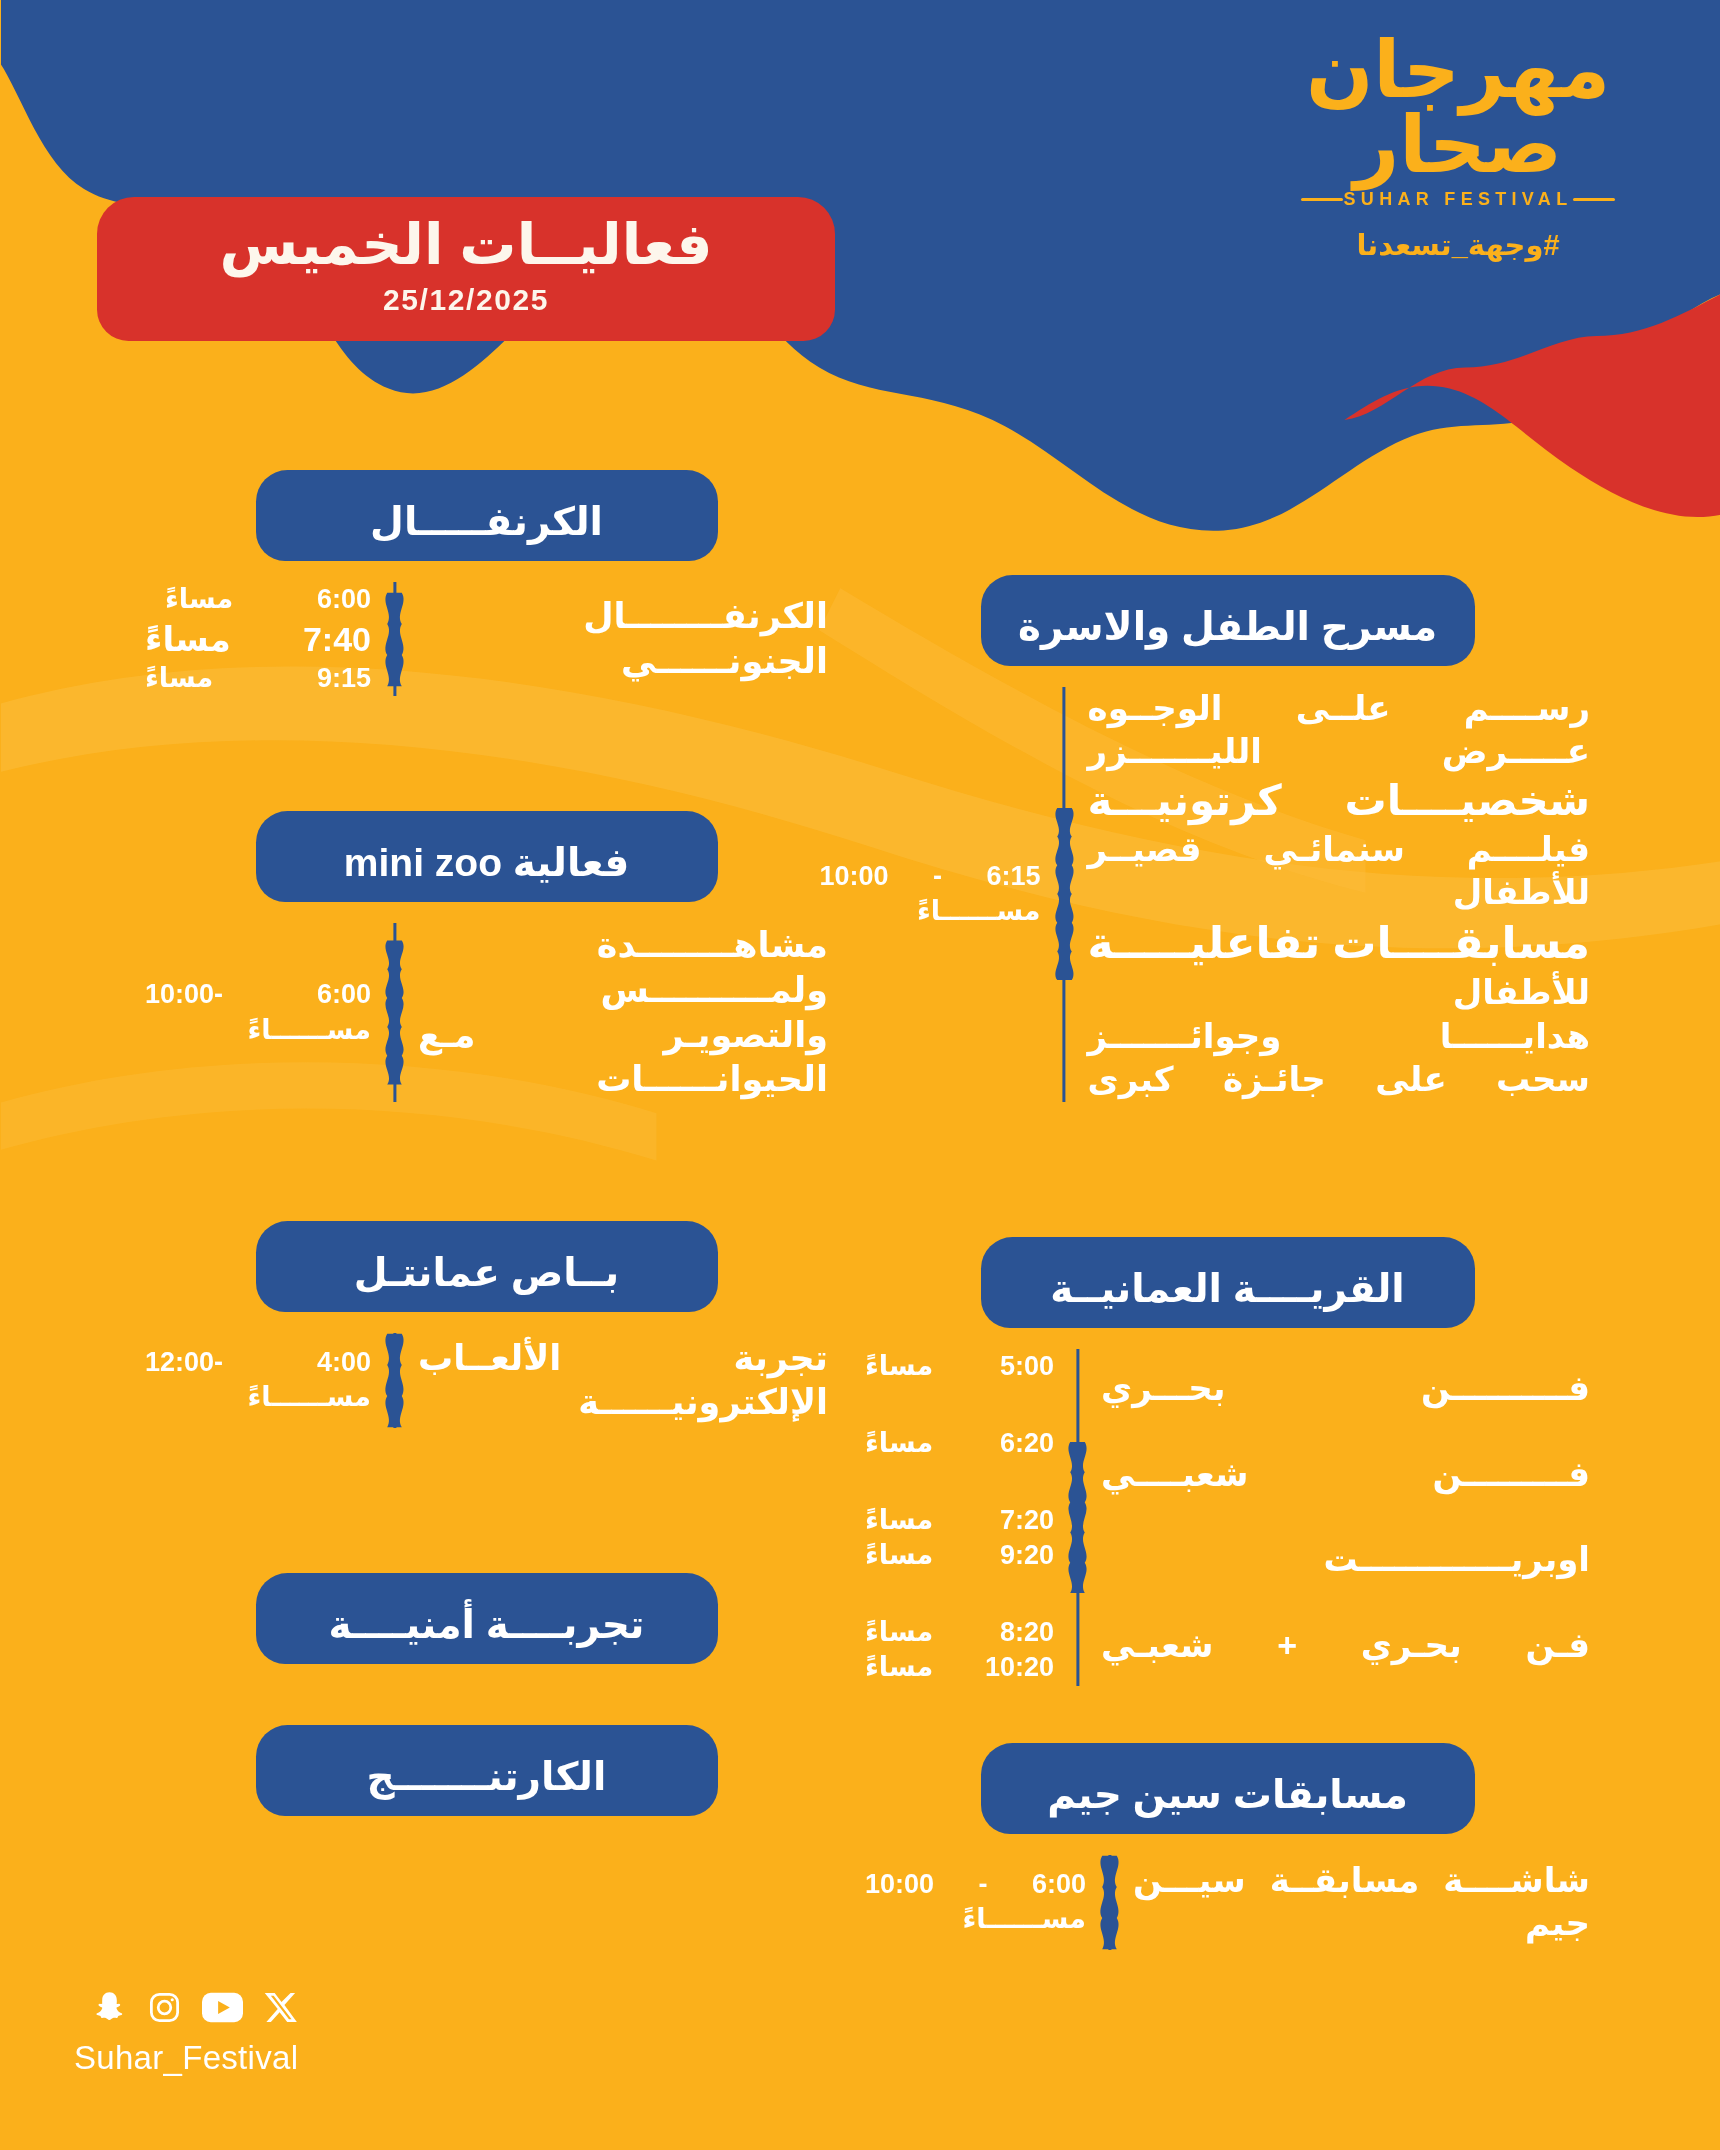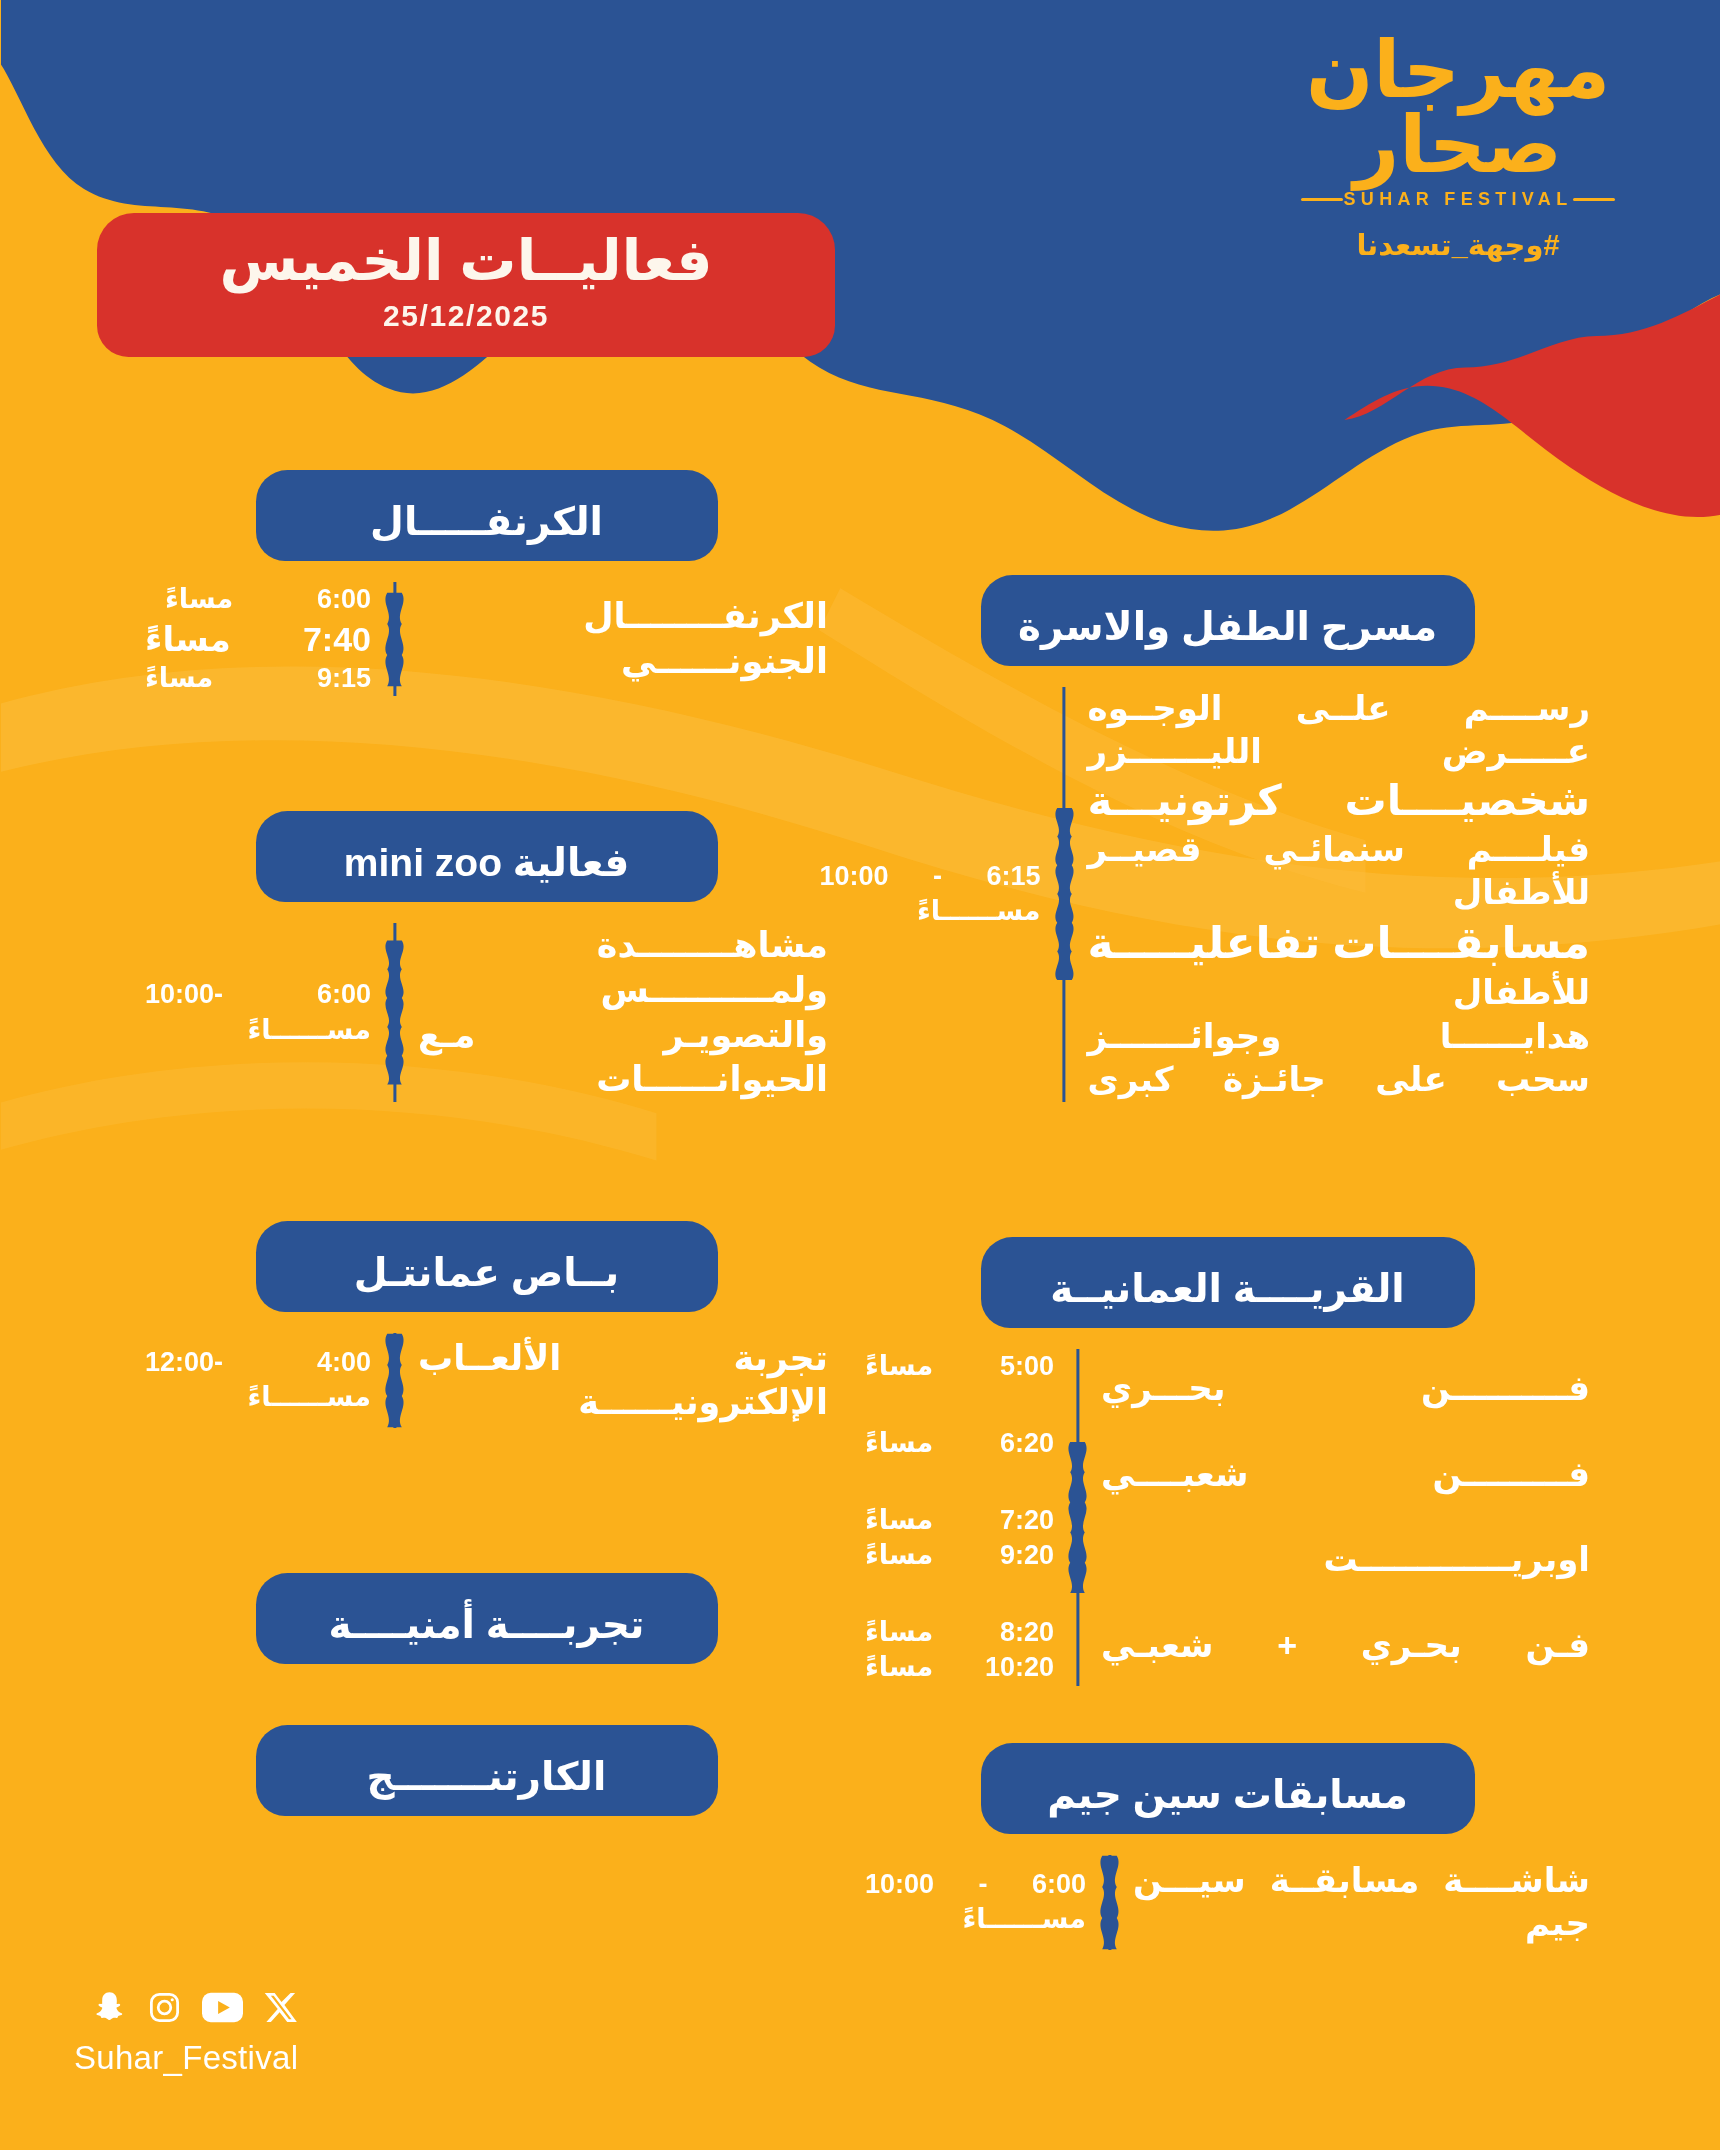--- a/index.html
+++ b/index.html
@@ -19,21 +19,21 @@
     text-align:center; z-index:3;
   }
   #logo-ar { font-size:79px; line-height:0.95; font-weight:bold; color:#FBB01B; letter-spacing:1.1px; }
   #logo-line { display:flex; align-items:center; justify-content:center; gap:1px; margin-top:7.4px; }
   #logo-line .dash { width:42px; height:3.7px; background:#FBB01B; border-radius:2.1px; }
   #logo-en { font-size:18px; letter-spacing:5.3px; color:#FBB01B; font-weight:bold; }
   #logo-hash { margin-top:18px; font-size:29px; color:#FBB01B; font-weight:bold; }
 
   
   #title-badge {
-    position:absolute; left:97px; top:213px; width:738px; height:144px;
+    position:absolute; left:97px; top:197px; width:738px; height:144px;
     background:#D8322B; z-index:3;
     border-radius: 37px 37px 31.5px 31.5px;
     display:flex; flex-direction:column; align-items:center; justify-content:center;
     box-sizing:border-box; padding-bottom:5.3px;
   }
   #title-badge-text { color:#FDF6EC; font-size:57px; font-weight:bold; line-height:1; letter-spacing:0.5px; }
   #title-badge-date { color:#FDF6EC; font-size:30px; font-weight:bold; margin-top:9.5px; letter-spacing:1.6px; }
 
   
   #columns { position:absolute; inset:0; z-index:3; }

